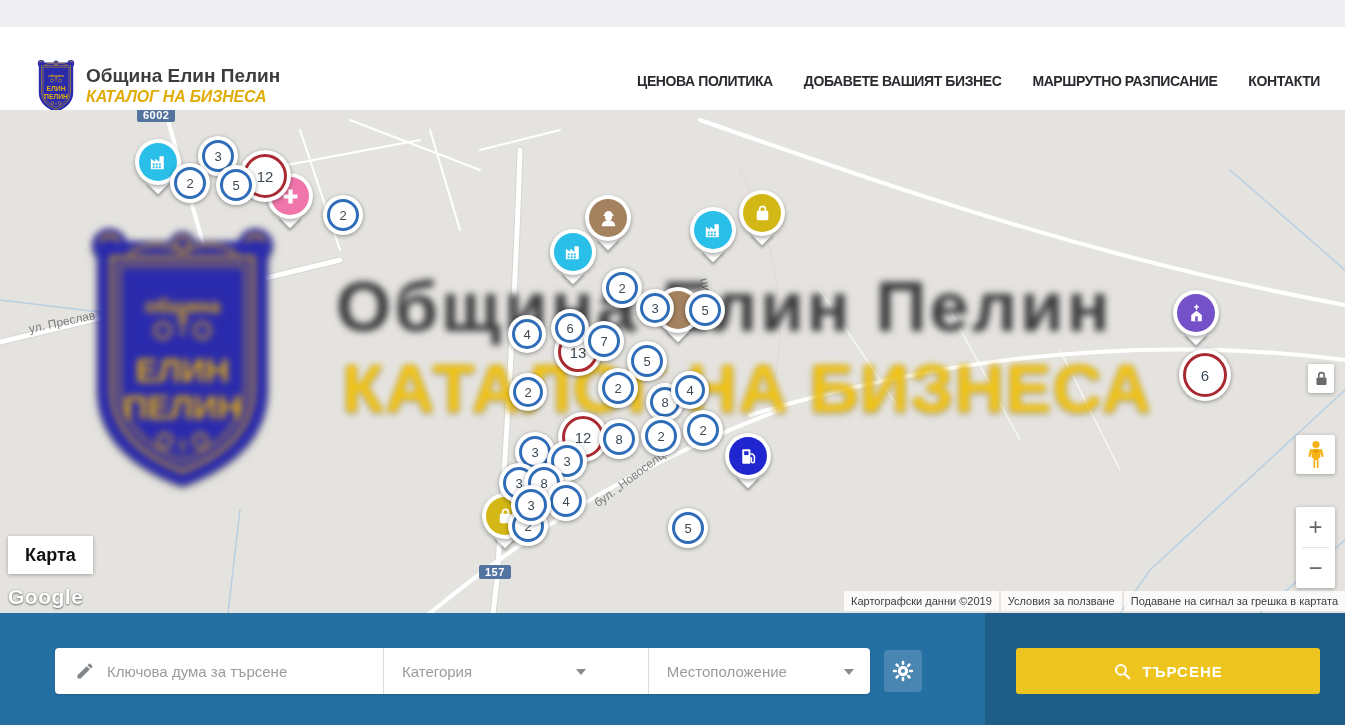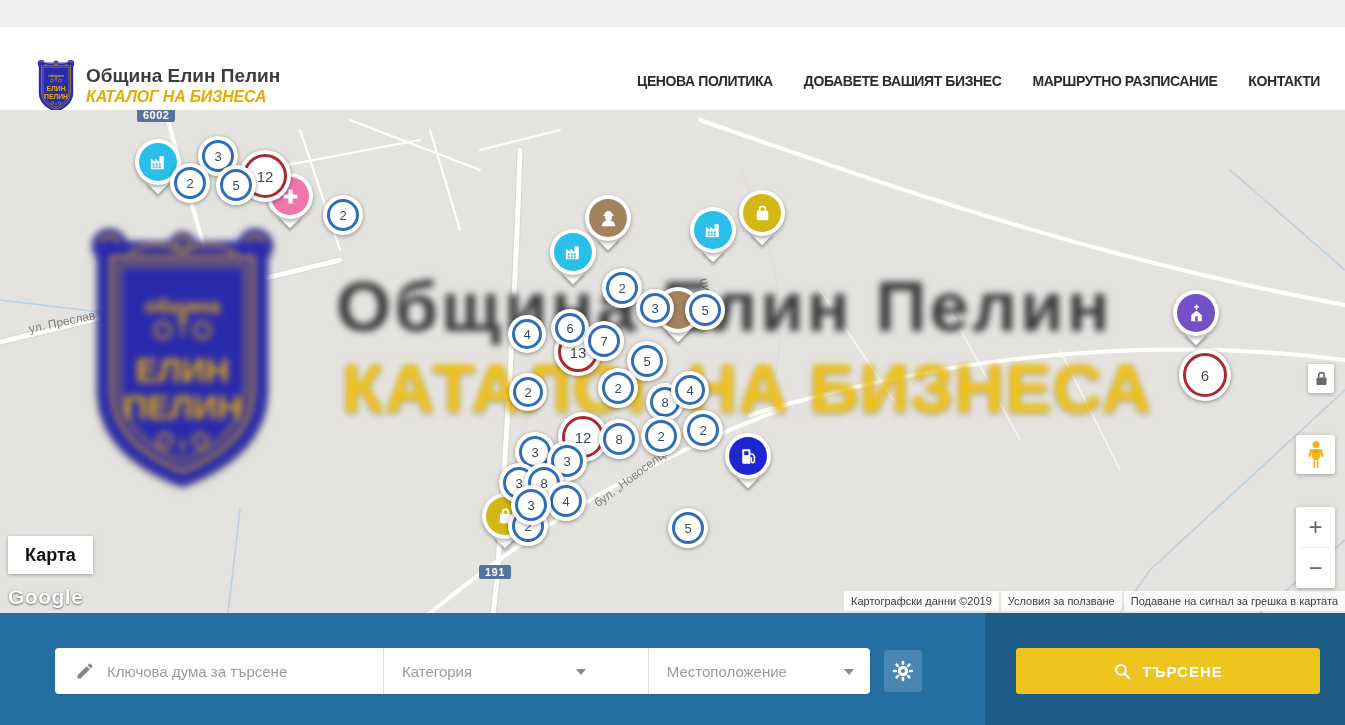--- a/index.html
+++ b/index.html
@@ -141,21 +141,21 @@
         <path d="M1230 60 L1345 160" stroke="#b9cfe2" stroke-width="1.5"></path>
         <path d="M740 60 C780 140 790 220 770 290" stroke="#e0ded9" stroke-width="2"></path>
       </g>
     </svg>
 
     <div id="map-labels">
         <div class="street-label" style="left: 62px; top: 212px; transform: translate(-50%, -50%) rotate(-12deg);">ул. Преслав</div>
         <div class="street-label" style="left: 632px; top: 367px; transform: translate(-50%, -50%) rotate(-37deg);">бул. „Новоселци</div>
         <div class="street-label" style="left: 706px; top: 178px; transform: translate(-50%, -50%) rotate(78deg);">ции</div>
         <div class="road-badge" style="left: 137px; top: -2px;">6002</div>
-        <div class="road-badge" style="left: 479px; top: 455px;">191</div>
+        <div class="road-badge" style="left: 479px; top: 455px;">157</div>
       </div>
     <div id="markers">
         <div class="pin" style="left: 267px; top: 63px; z-index: 4;">
           <div class="tail"></div>
           <div class="bubble"></div>
           <div class="inner" style="background:#f075ab">
             <svg viewBox="0 0 24 24">
               <path d="M9.8 4.8 h4.4 v5 h5 v4.4 h-5 v5 h-4.4 v-5 h-5 V9.8 h5 Z" fill="#fff"></path>
             </svg>
           </div>

